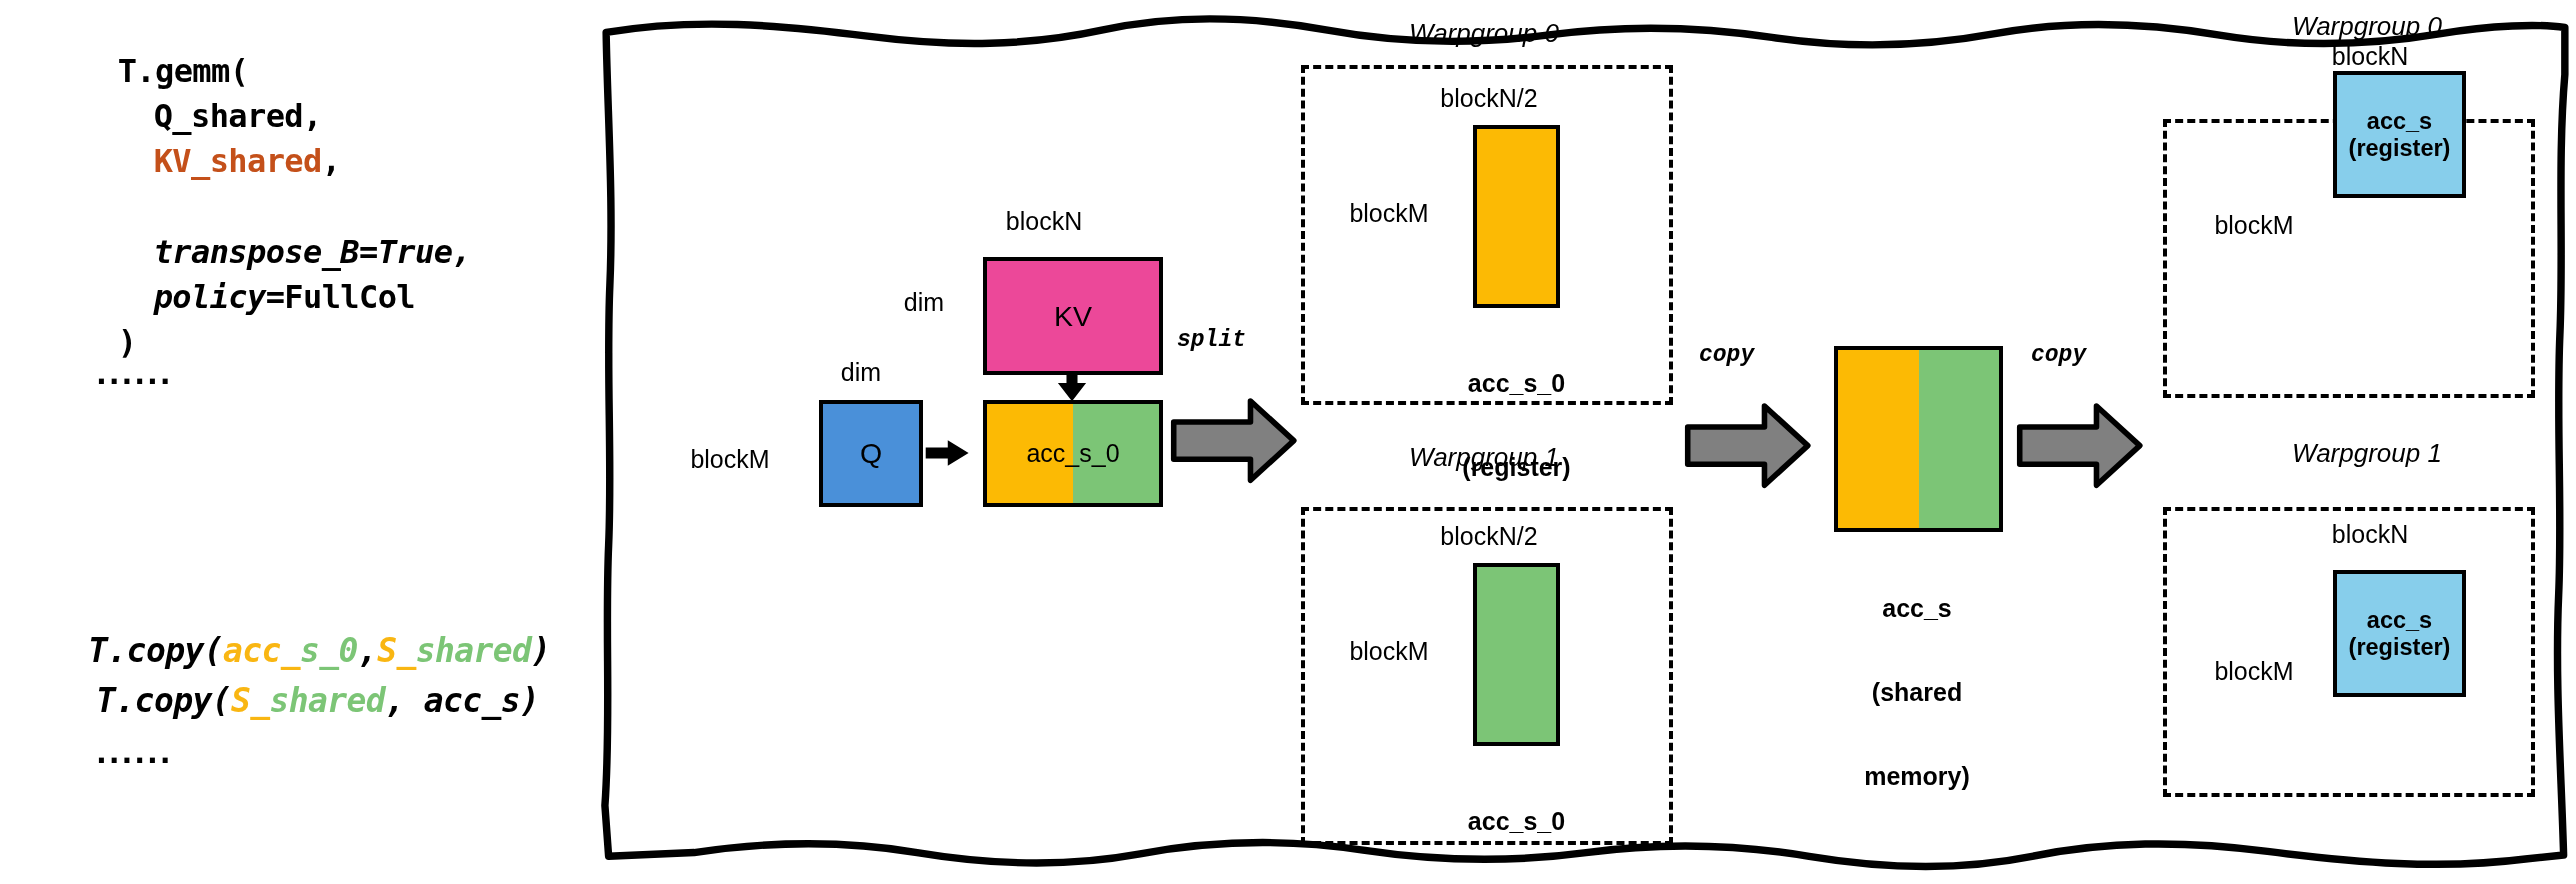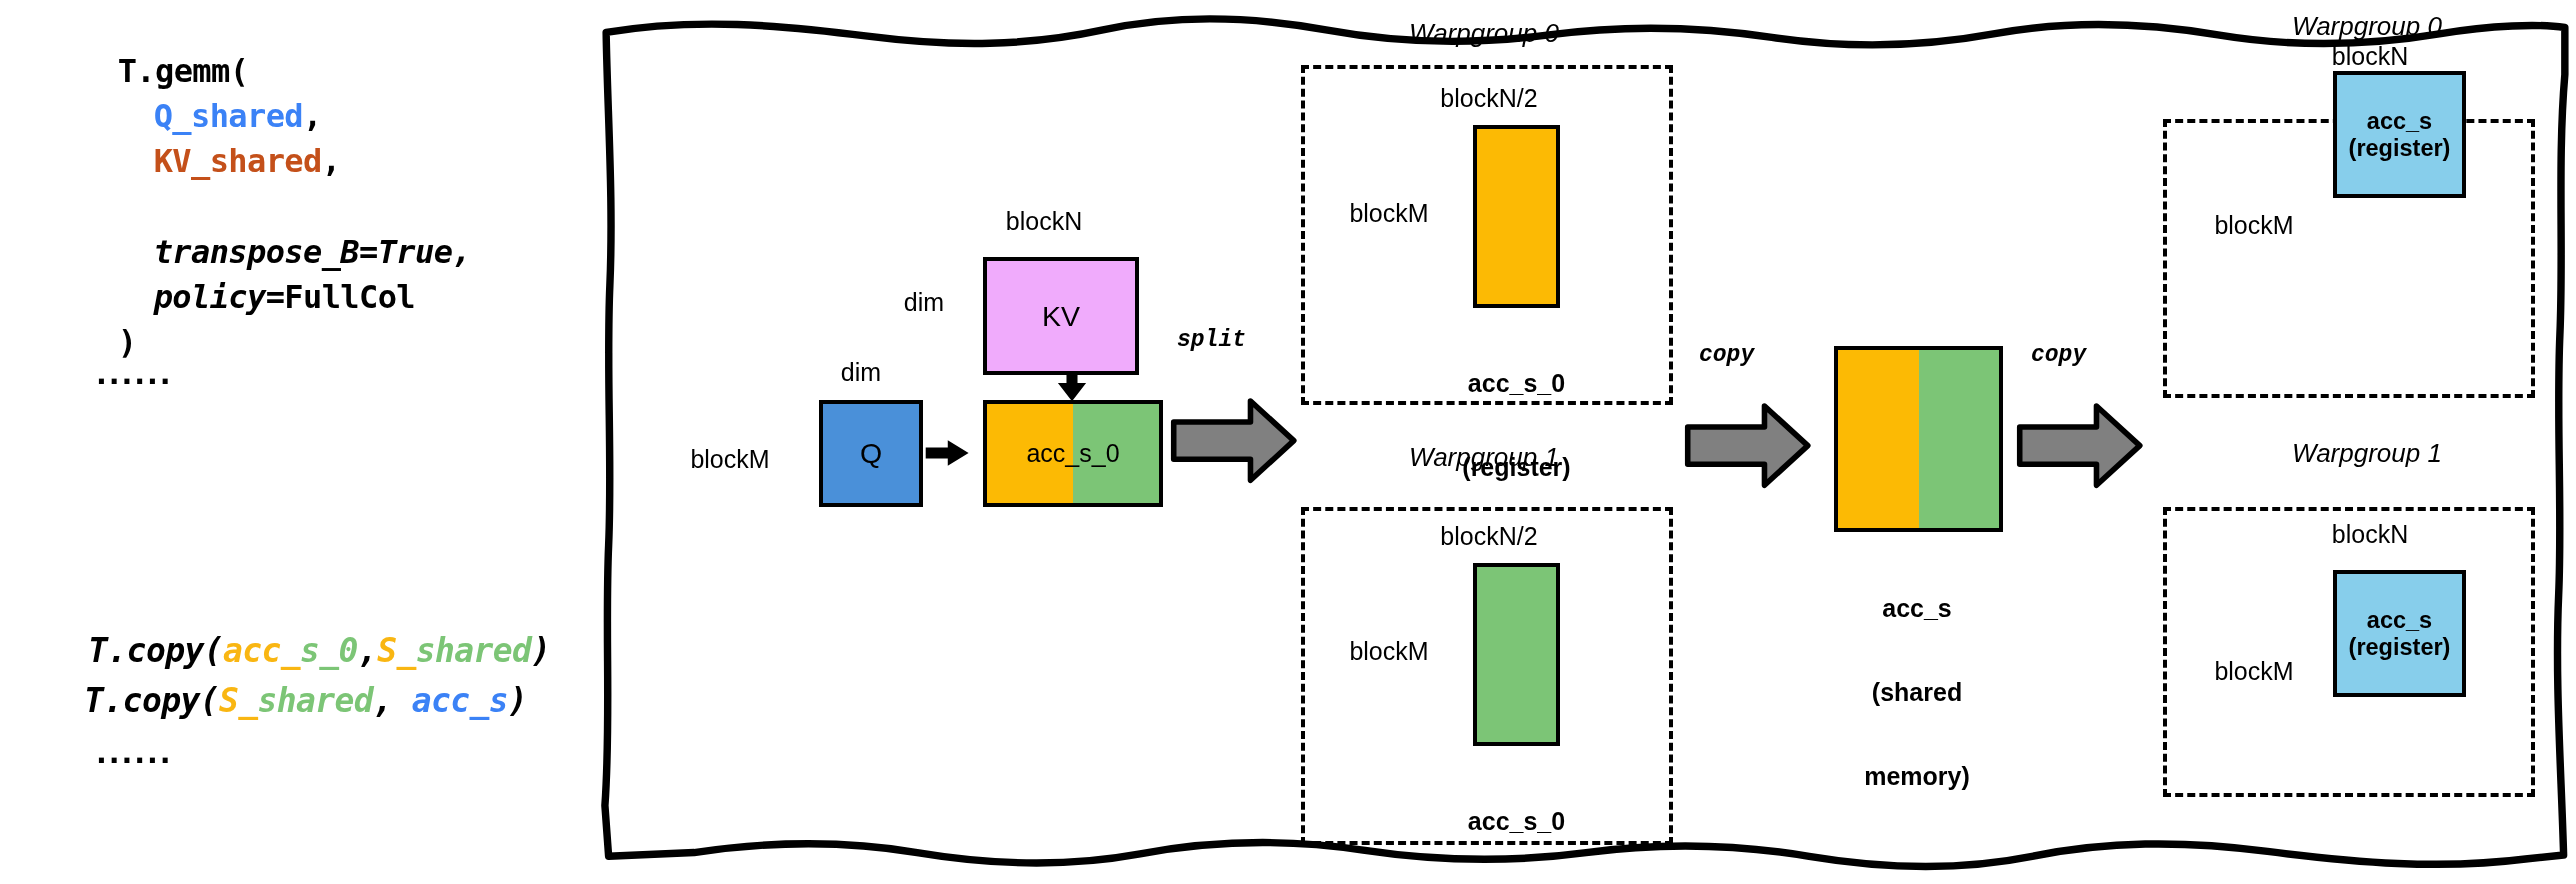--- a/index.html
+++ b/index.html
@@ -4,21 +4,21 @@
 <style>
   html,body{margin:0;padding:0;background:#ffffff;}
   body{width:2576px;height:885px;position:relative;overflow:hidden;
        font-family:"Liberation Sans", sans-serif;}
 
   
   #code-panel{position:absolute;left:0;top:0;width:613px;height:845px;}
   .code-line{position:absolute;white-space:pre;font-family:"DejaVu Sans Mono","Liberation Mono",monospace;
              font-weight:bold;color:#000;letter-spacing:-0.6px;}
   .ital{font-style:italic;}
-  .c-blue{color:#3b82f6;margin-top:44px;}
+  .c-blue{color:#000000;margin-top:44px;}
   .c-rust{color:#c4501a;}
   .c-amber{color:#f9b612;}
   .c-green{color:#7cc576;}
   .c-black{color:#000;}
   .dots{position:absolute;font-size:28.5px;font-weight:bold;color:#000;letter-spacing:1.9px;
         font-family:"DejaVu Sans", sans-serif;}
 
   
   #wavy-frame{position:absolute;left:595px;top:0px;width:1981px;height:885px;}
   #wavy-frame svg{display:block;}
@@ -67,21 +67,21 @@
   <div class="code-line" style="left:43px;top:285px;font-size:32px;">
     <span>)</span>
   </div>
 
   <div class="dots" style="left:96px;top:358px;">......</div>
 
   <div class="code-line ital" style="left:11px;top:592px;font-size:33px;">
     <span class="c-black">T.copy(</span><span class="c-amber">acc</span><span class="c-amber">_</span><span class="c-green">s_0</span><span class="c-black">,</span><span class="c-amber">S_</span><span class="c-green">shared</span><span class="c-black">)</span>
   </div>
 
-  <div class="code-line ital" style="left:7px;top:642px;font-size:33px;">
+  <div class="code-line ital" style="left:19px;top:642px;font-size:33px;">
     <span class="c-black">T.copy(</span><span class="c-amber">S_</span><span class="c-green">shared</span><span class="c-black">, </span><span class="c-blue">acc_s</span><span class="c-black">)</span>
   </div>
 
   <div class="dots" style="left:96px;top:737px;">......</div>
 </div>
 
 <div id="wavy-frame">
   <svg width="1981" height="885" viewBox="0 0 3198 1428">
     <path d="M 18,52
              C 160,28 300,40 440,58 C 580,76 700,74 820,48 C 940,22 1060,26 1180,48
@@ -111,21 +111,21 @@
 </div>
 
 <svg class="arrow-svg" style="left:924px;top:434px;" width="50" height="38" viewBox="0 0 80 62">
   <path d="M 2,22 L 38,22 L 38,10 L 72,31 L 38,52 L 38,40 L 2,40 Z" fill="#000"></path>
 </svg>
 
 <div class="lbl" style="left:954px;top:207px;width:180px;">blockN</div>
 
 <div class="lbl" style="left:887px;top:288px;width:74px;">dim</div>
 
-<div class="blk" style="left:983px;top:257px;width:156px;height:118px;background:#f0abfc;">
+<div class="blk" style="left:983px;top:257px;width:180px;height:118px;background:#ec4899;">
   <span style="font-size:28.5px;">KV</span>
 </div>
 
 <svg class="arrow-svg" style="left:1053px;top:373px;" width="38" height="31" viewBox="0 0 62 50">
   <path d="M 22,0 L 40,0 L 40,16 L 54,16 L 31,46 L 8,16 L 22,16 Z" fill="#000"></path>
 </svg>
 
 <div class="blk" style="left:983px;top:400px;width:180px;height:107px;background:#fff;padding:0;overflow:hidden;">
   <div class="split-half" style="left:0;background:#fcba04;"></div>
   <div class="split-half" style="right:0;background:#7cc576;"></div>

